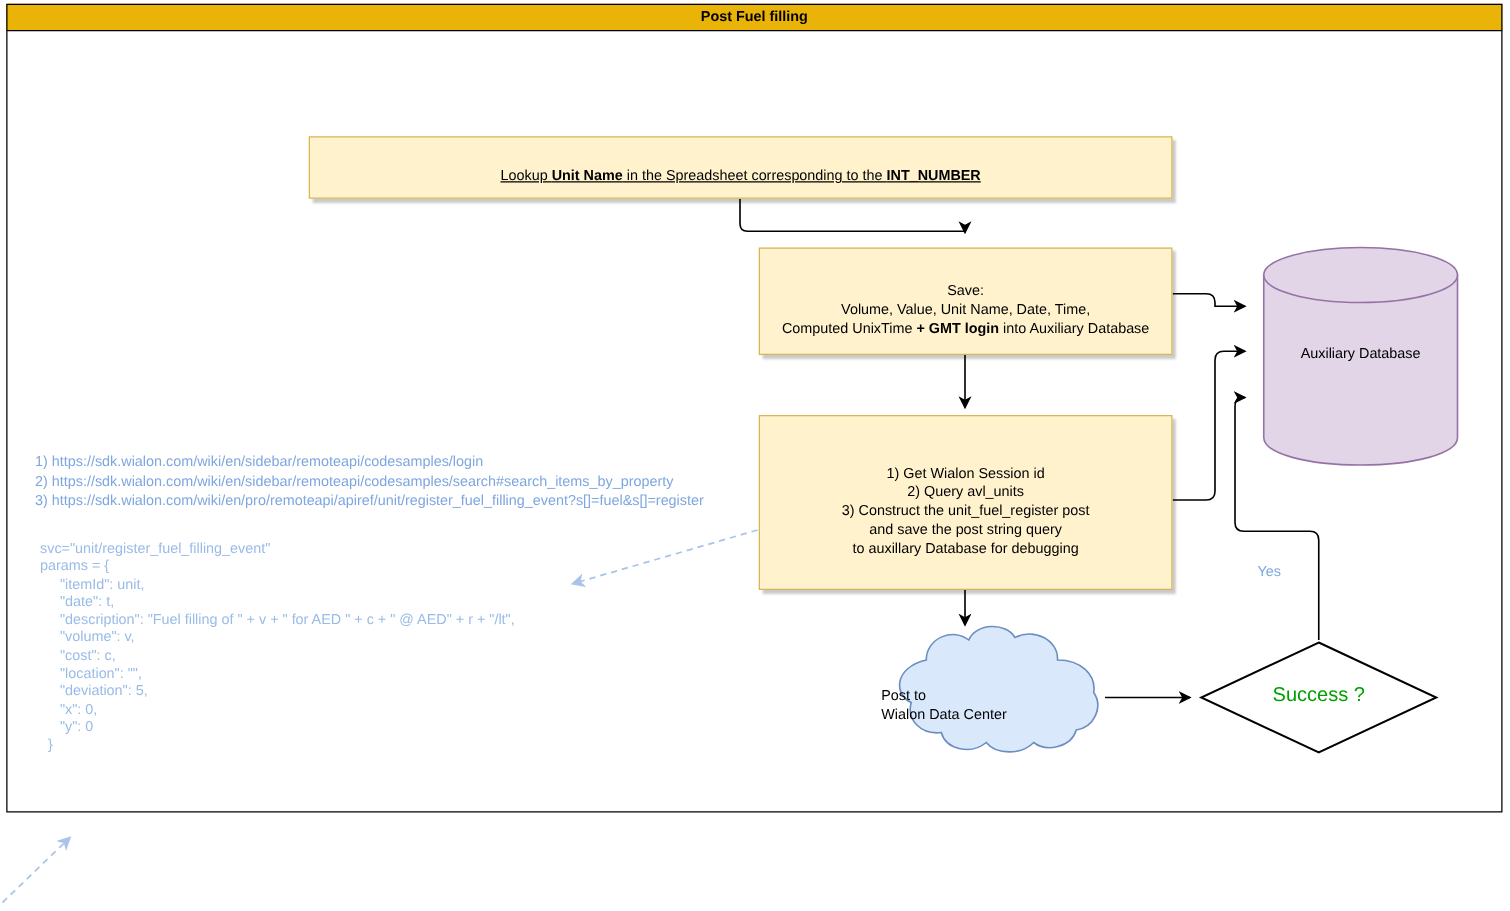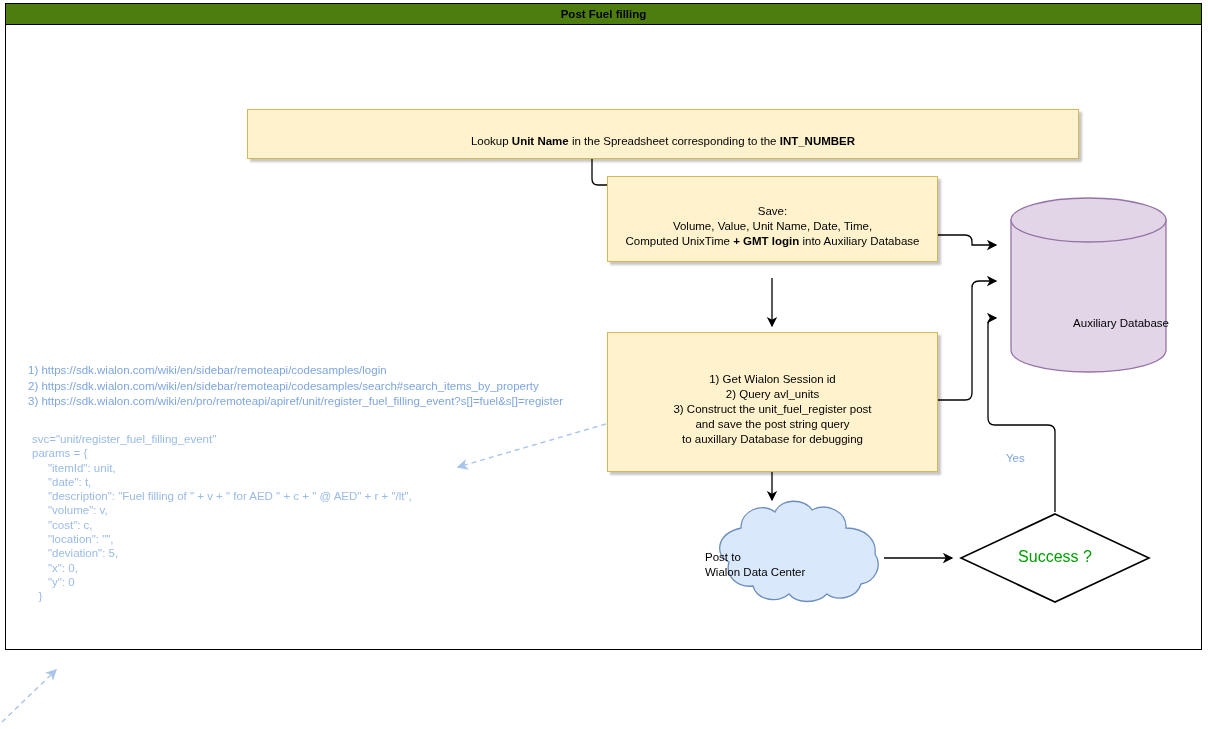--- a/index.html
+++ b/index.html
@@ -26,21 +26,21 @@
     width: 1197px;
     height: 22px;
     border: 1px solid #000000;
     box-sizing: border-box;
     display: flex;
     align-items: center;
     justify-content: center;
     font-size: 11.5px;
     font-weight: bold;
     color: #000000;
-    background: #4d7c0f;
+    background: #eab308;
   }
   .frame-body {
     position: absolute;
     left: 5px;
     top: 24px;
     width: 1197px;
     height: 626px;
     border: 1px solid #000000;
     box-sizing: border-box;
     background: #ffffff;
@@ -55,38 +55,37 @@
     font-size: 11.5px;
     line-height: 15px;
     text-align: center;
     display: flex;
     align-items: center;
     justify-content: center;
     box-shadow: 3px 3px 2px rgba(0,0,0,0.22);
     white-space: pre-line;
   }
   .proc b { font-weight: bold; }
-  #box-lookup { left: 247px; top: 109px; width: 832px; height: 50px; }
-  #box-save   { left: 607px; top: 176px; width: 331px; height: 86px; }
+  #box-lookup { left: 247px; top: 109px; width: 691px; height: 50px; text-decoration: underline; }
+  #box-save   { left: 607px; top: 198px; width: 331px; height: 86px; }
   #box-api    { left: 607px; top: 332px; width: 331px; height: 140px; }
 
   
   #db-cyl {
     position: absolute;
     left: 1008px; top: 195px;
     width: 161px; height: 180px;
   }
   #db-label {
     position: absolute;
     left: 1008px; top: 277px;
     width: 161px;
-    text-align: right;
-    font-size: 11.5px;
-    color: #000000;
-    margin-top: 40px;
+    text-align: center;
+    font-size: 11.5px;
+    color: #000000;
   }
   
   #cloud-shape {
     position: absolute;
     left: 705px; top: 496px;
     width: 180px; height: 108px;
   }
   #cloud-label {
     position: absolute;
     left: 705px; top: 535px;

